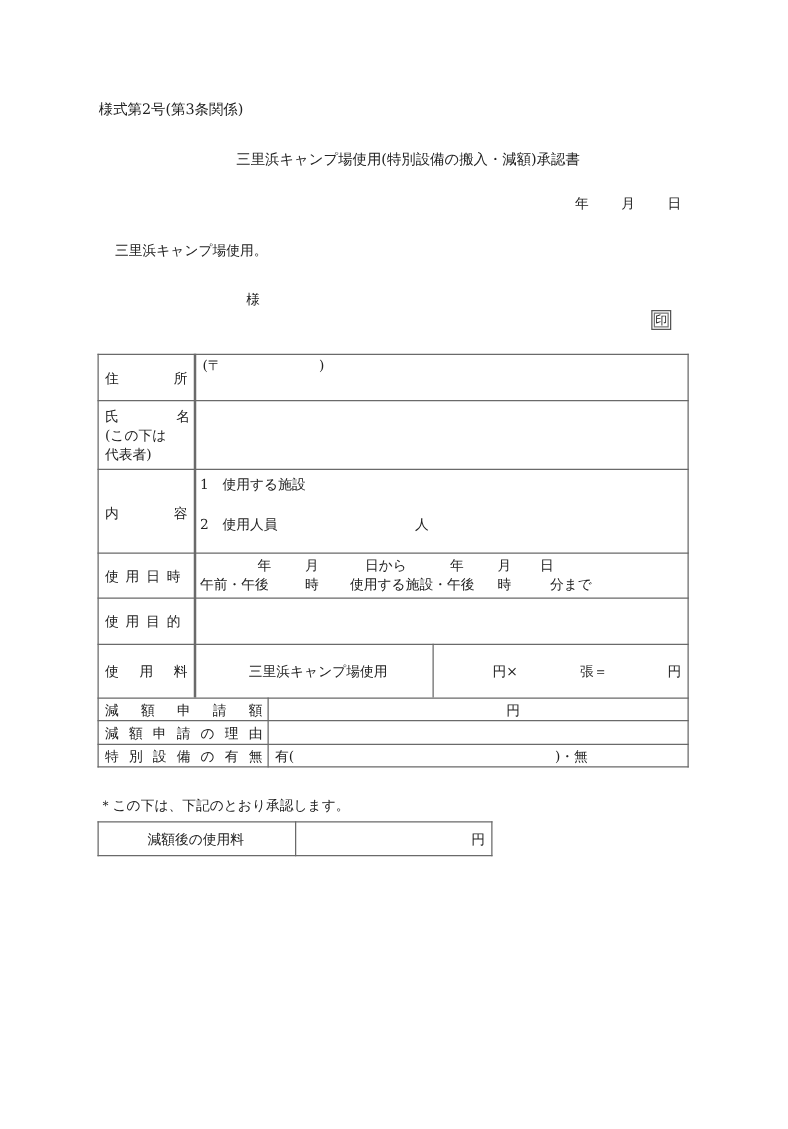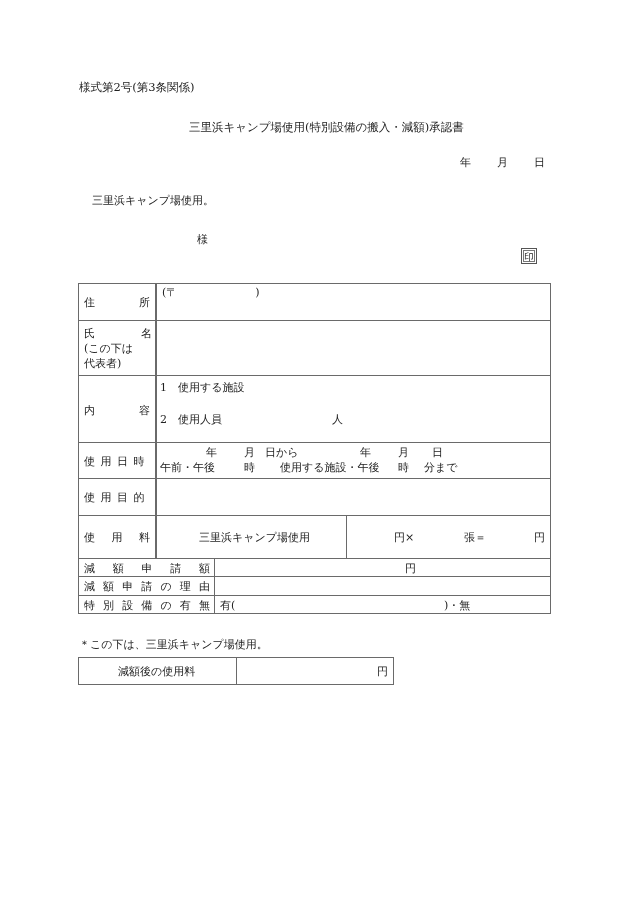--- a/index.html
+++ b/index.html
@@ -81,31 +81,31 @@
     <span>容</span>
 </div>
 <div class="cell-text" style="left:160px;top:380px">1　使用する施設</div>
 <div class="cell-text" style="left:160px;top:412px">2　使用人員</div>
 <div class="cell-text" style="left:332px;top:412px">人</div>
 
 <div class="cell-text" style="left:84px;top:454px;letter-spacing:1px">使 用 日 時</div>
 <div class="cell-text" style="left:160px;top:445px;width:300px">
   <span class="abs" style="left:46px">年</span>
   <span class="abs" style="left:84px">月</span>
-  <span class="abs" style="left:105px">日から</span>
+  <span class="abs" style="left:132px">日から</span>
   <span class="abs" style="left:200px">年</span>
   <span class="abs" style="left:238px">月</span>
   <span class="abs" style="left:272px">日</span>
 </div>
 <div class="cell-text" style="left:160px;top:460px;width:310px">
   <span class="abs" style="left:0px">午前・午後</span>
   <span class="abs" style="left:84px">時</span>
   <span class="abs" style="left:120px">使用する施設・午後</span>
   <span class="abs" style="left:238px">時</span>
-  <span class="abs" style="left:264px">分まで</span>
+  <span class="abs" style="left:280px">分まで</span>
 </div>
 
 <div class="cell-text" style="left:84px;top:490px;letter-spacing:1px">使 用 目 的</div>
 <div class="abs" style="left:158px;top:480px;width:390px;height:34px"></div>
 
 <div class="cell-text spread" style="left:84px;top:530px;width:66px">
   <span>使</span>
     <span>用</span>
     <span>料</span>
 </div>
@@ -141,21 +141,21 @@
     <span>別</span>
     <span>設</span>
     <span>備</span>
     <span>の</span>
     <span>有</span>
     <span>無</span>
 </div>
 <div class="cell-text" style="left:220px;top:598px">有(</div>
 <div class="cell-text" style="left:444px;top:598px">)・無</div>
 
-<div class="abs" style="left:79px;top:637px;font-size:11px">＊この下は、三里浜キャンプ場使用。</div>
+<div class="abs" style="left:79px;top:637px;font-size:11px">＊この下は、下記のとおり承認します。</div>
 
 <div>
   <div class="line" style="left:78px;top:657px;width:316px;height:1px"></div>
   <div class="line" style="left:78px;top:684px;width:316px;height:1px"></div>
   <div class="line" style="left:78px;top:657px;width:1px;height:28px"></div>
   <div class="line" style="left:236px;top:657px;width:1px;height:28px"></div>
   <div class="line" style="left:393px;top:657px;width:1px;height:28px"></div>
 </div>
 <div class="cell-text" style="left:118px;top:664px">減額後の使用料</div>
 <div class="cell-text" style="left:377px;top:664px">円</div>

